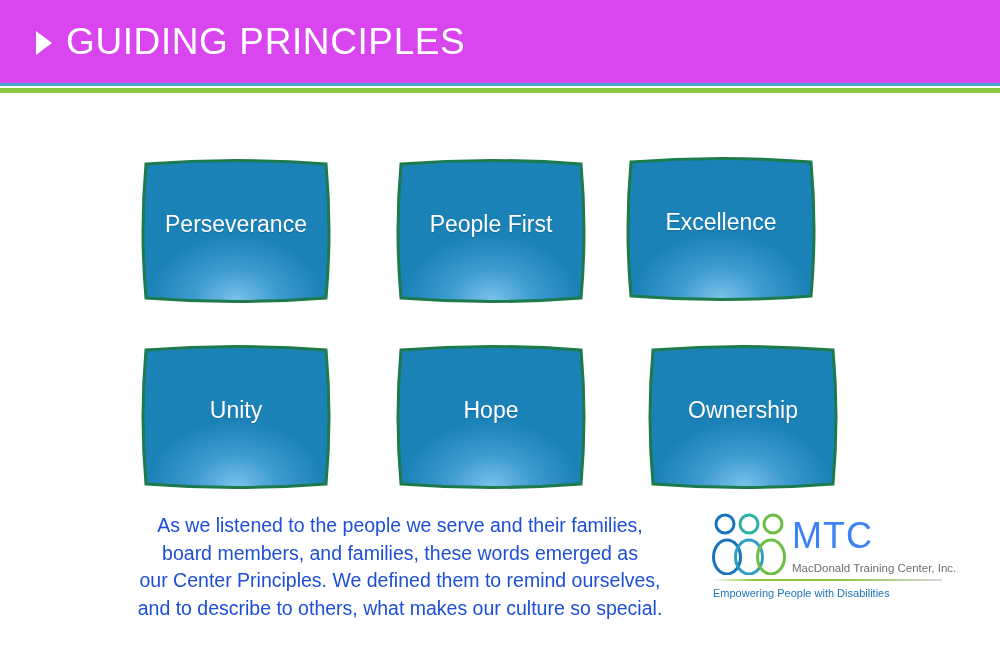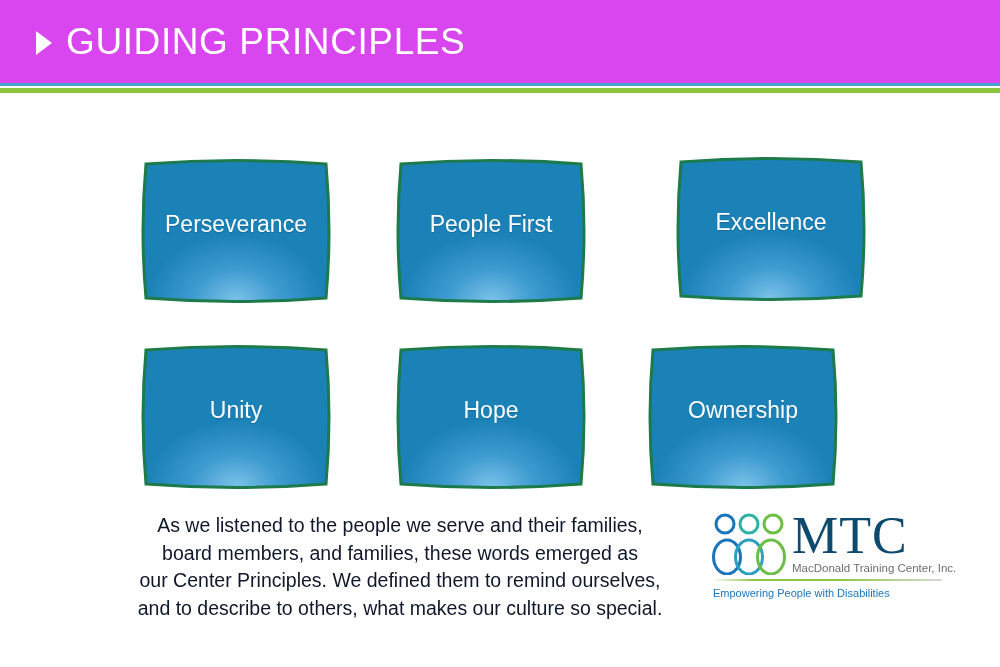--- a/index.html
+++ b/index.html
@@ -113,33 +113,33 @@
     line-height: 1;
     text-shadow: 0 1px 1px rgba(0,0,0,0.18);
     padding-bottom: 14px;
     box-sizing: border-box;
     white-space: nowrap;
   }
 
   
   .box-r0c0 { left: 136px; top: 156px; }
   .box-r0c1 { left: 391px; top: 156px; }
-  .box-r0c2 { left: 671px; top: 154px; }
+  .box-r0c2 { left: 621px; top: 154px; }
   .box-r1c0 { left: 136px; top: 342px; }
   .box-r1c1 { left: 391px; top: 342px; }
   .box-r1c2 { left: 643px; top: 342px; }
 
   
   .body-copy {
     position: absolute;
     left: 120px;
     top: 512px;
     width: 560px;
     text-align: center;
-    color: #0f172a;
+    color: #1d4ed8;
     font-size: 19.5px;
     line-height: 1.42;
   }
   .body-copy div { white-space: nowrap; }
 
   
   .logo {
     position: absolute;
     left: 710px;
     top: 513px;
@@ -159,26 +159,26 @@
     height: 62px;
   }
   .logo-word {
     position: absolute;
     left: 82px;
     top: -2px;
     width: 150px;
     height: 64px;
   }
   .logo-mtc {
-    color: #0c4a6e;
-    font-size: 52px;
+    color: #3b82f6;
+    font-size: 36px;
     line-height: 50px;
     letter-spacing: 1px;
     font-weight: 300;
-    font-family: Liberation Serif, serif;
+    font-family: Liberation Sans, sans-serif;
   }
   .logo-sub {
     color: #6d6e71;
     font-size: 11.5px;
     line-height: 12px;
     margin-top: 1px;
     white-space: nowrap;
     font-family: Liberation Sans, sans-serif;
   }
   .logo-divider {

